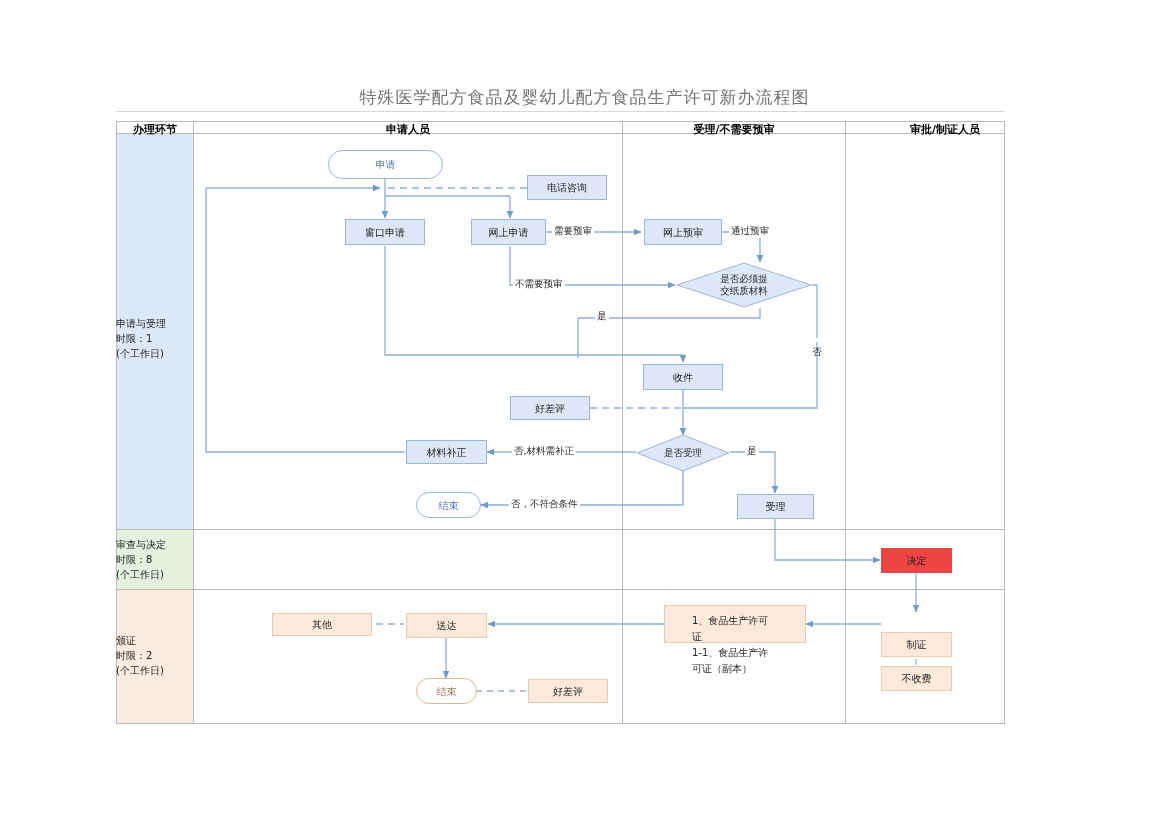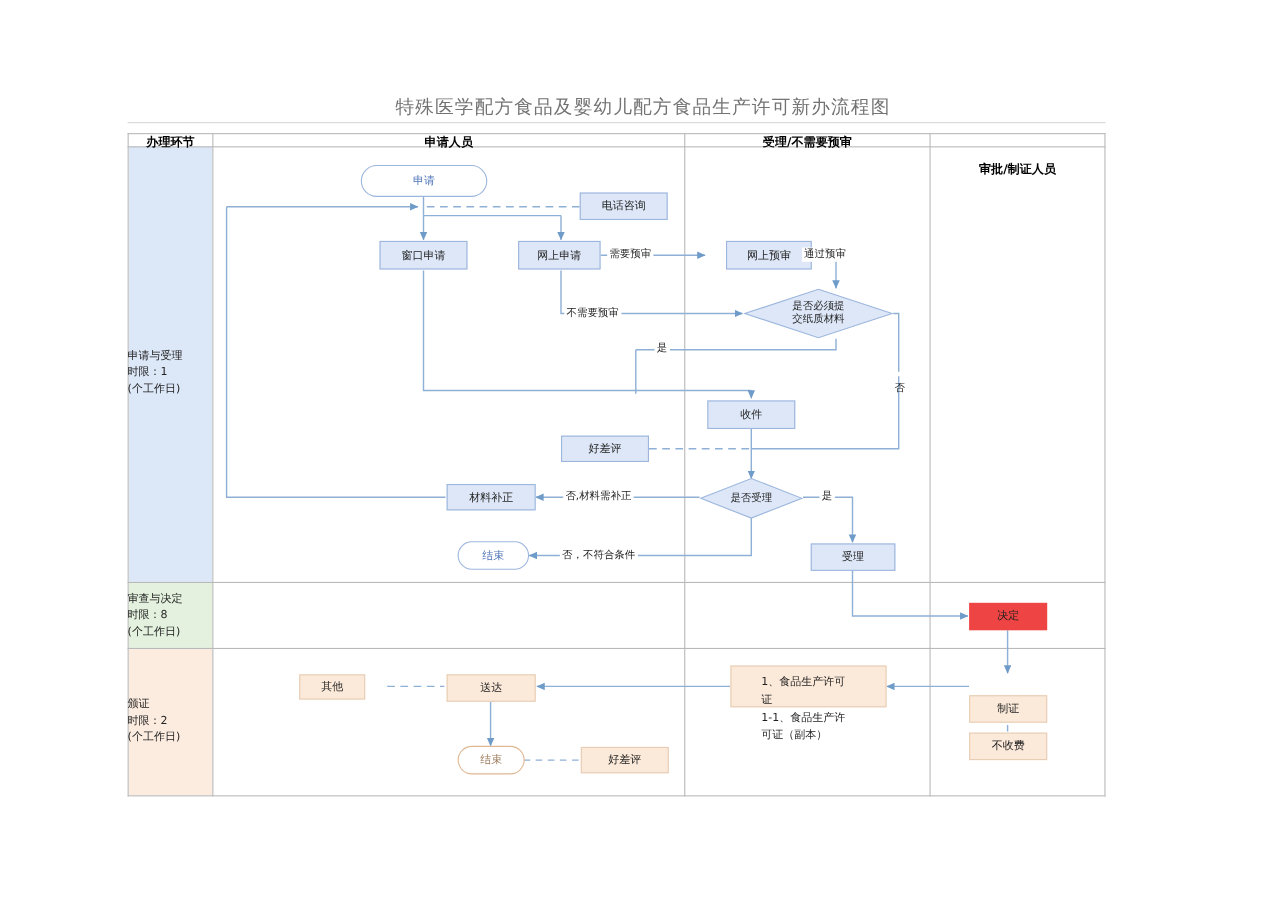--- a/index.html
+++ b/index.html
@@ -111,21 +111,21 @@
 
   <div class="tline v" style="left:116px;top:121px;height:603px;"></div>
   <div class="tline v" style="left:193px;top:121px;height:603px;"></div>
   <div class="tline v" style="left:622px;top:121px;height:603px;"></div>
   <div class="tline v" style="left:845px;top:121px;height:603px;"></div>
   <div class="tline v" style="left:1004px;top:121px;height:603px;"></div>
 
   <div class="hdr" style="left:117px;top:123px;width:76px;">办理环节</div>
   <div class="hdr" style="left:194px;top:123px;width:428px;">申请人员</div>
   <div class="hdr" style="left:623px;top:123px;width:222px;">受理/不需要预审</div>
-  <div class="hdr" style="left:846px;top:123px;width:158px;margin-top:24px;">审批/制证人员</div>
+  <div class="hdr" style="left:866px;top:123px;width:158px;">审批/制证人员</div>
 
   <div class="stagelabel" style="left:116px;top:316px;">
     <div>申请与受理</div>
     <div>时限：1</div>
     <div>(个工作日)</div>
   </div>
   <div class="stagelabel" style="left:116px;top:537px;">
     <div>审查与决定</div>
     <div>时限：8</div>
     <div>(个工作日)</div>
@@ -212,21 +212,21 @@
   </div>
 
   <div class="node n-blue" style="left:345px;top:219px;width:80px;height:26px;">
     <span>窗口申请</span>
   </div>
 
   <div class="node n-blue" style="left:471px;top:219px;width:75px;height:26px;">
     <span>网上申请</span>
   </div>
 
-  <div class="node n-blue" style="left:644px;top:219px;width:78px;height:26px;margin-left:16px;">
+  <div class="node n-blue" style="left:644px;top:219px;width:78px;height:26px;">
     <span>网上预审</span>
   </div>
 
   <div class="node n-diamond" style="left:676px;top:262px;width:136px;height:46px;">
     <svg width="136" height="46" style="position:absolute;left:0;top:0;">
       <polygon points="68,1 135,23 68,45 1,23" fill="#dde7f7" stroke="#9cb6dd" stroke-width="1"></polygon>
     </svg>
     <div class="dlabel">
       <div>是否必须提</div>
       <div>交纸质材料</div>
@@ -270,21 +270,21 @@
 
   <div class="node n-peach" style="left:881px;top:666px;width:71px;height:25px;">
     <span>不收费</span>
   </div>
 
   <div class="node n-peach listbox" style="left:664px;top:605px;width:142px;height:38px;">
     <div>1、食品生产许可证</div>
     <div>1-1、食品生产许可证（副本）</div>
   </div>
 
-  <div class="node n-peach" style="left:272px;top:613px;width:60px;height:23px;">
+  <div class="node n-peach" style="left:272px;top:613px;width:100px;height:23px;">
     <span>其他</span>
   </div>
 
   <div class="node n-peach" style="left:406px;top:613px;width:81px;height:25px;">
     <span>送达</span>
   </div>
 
   <div class="node n-term peach" style="left:416px;top:678px;width:61px;height:26px;">
     <span>结束</span>
   </div>

